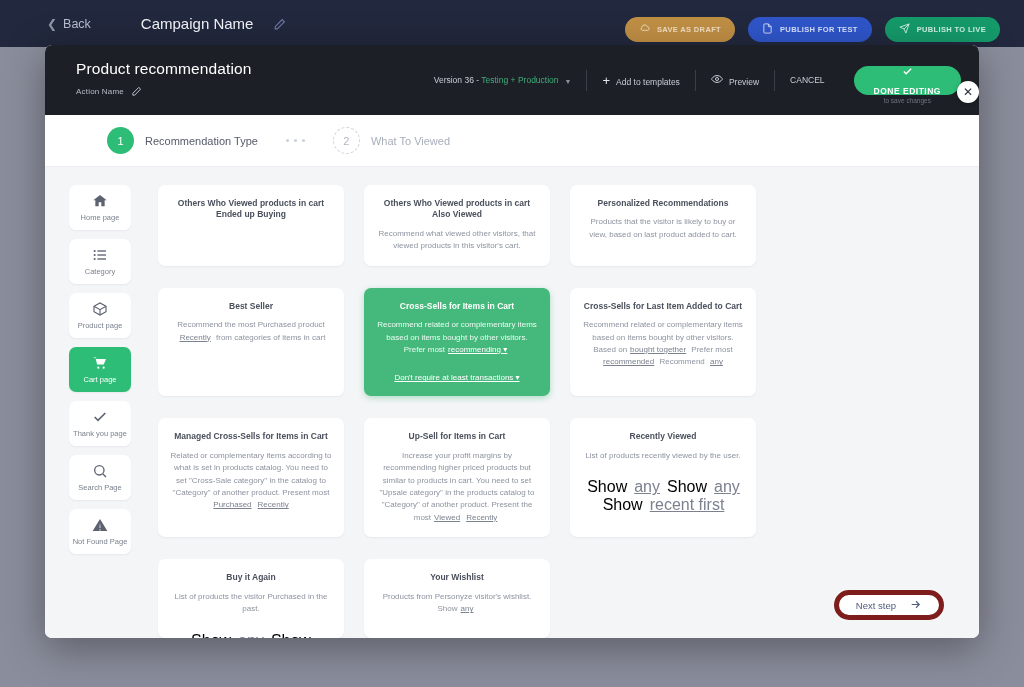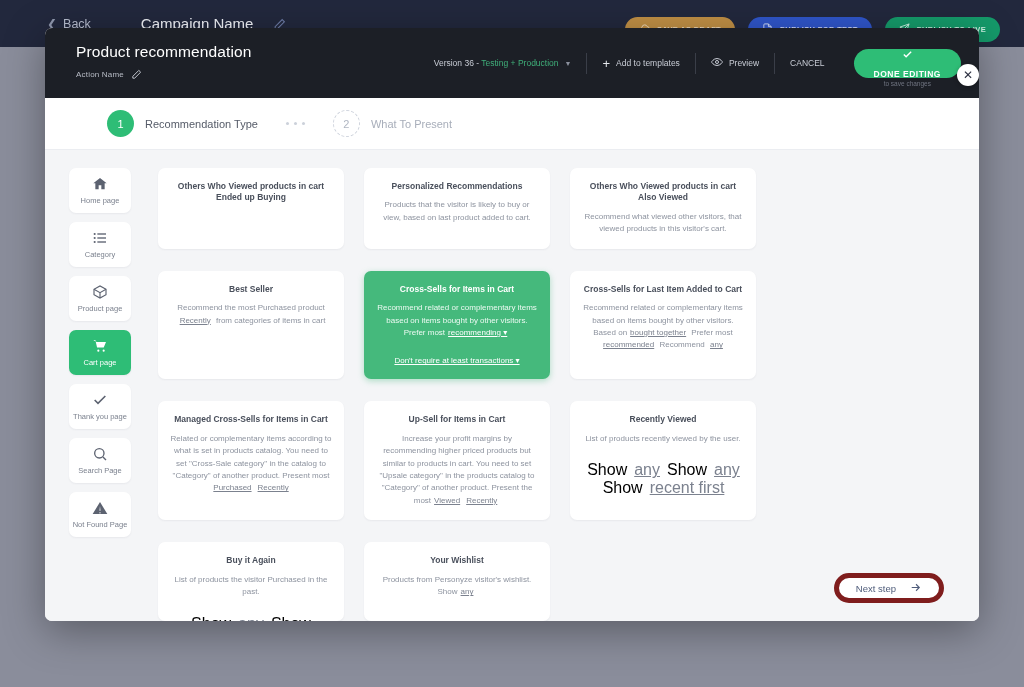--- a/index.html
+++ b/index.html
@@ -37,21 +37,21 @@
     font-size: 7.5px; letter-spacing: .35px; font-weight: bold;
     border: none; cursor: pointer; white-space: nowrap;
   }
   .abtn svg { flex: 0 0 auto; }
   .abtn-draft   { background: #c08f45; color: #f0ddc0; }
   .abtn-test    { background: #2f55c9; color: #d6e0fb; }
   .abtn-live    { background: #159a6a; color: #cdf0e2; }
 
   
   .modal {
-    position: absolute; left: 45px; top: 28px;
+    position: absolute; left: 45px; top: 45px;
     width: 934px; height: 593px;
     background: #fff; border-radius: 7px;
     overflow: hidden;
     box-shadow: 0 10px 40px rgba(0,0,0,.35);
     z-index: 10;
   }
   .modal-close {
     position: absolute; right: 0px; top: 36px;
     width: 22px; height: 22px; border-radius: 50%;
     background: #fff; color: #2d3142;
@@ -64,21 +64,21 @@
     height: 70px; background: #1c1f26;
     display: flex; align-items: center; padding: 0 18px 0 31px;
     position: relative;
   }
   .mh-left { display: flex; flex-direction: column; gap: 5px; }
   .mh-title { color: #ffffff; font-size: 15.5px; font-weight: 500; letter-spacing: .1px; }
   .mh-sub { display: flex; align-items: center; gap: 7px; }
   .mh-sub-label { color: #b8bcc6; font-size: 8px; letter-spacing: .2px; }
   .mh-right { margin-left: auto; display: flex; align-items: center; gap: 0; }
   .mh-item {
-    display: flex; align-items: center; gap: 6px;
+    display: flex; align-items: flex-end; gap: 6px;
     color: #c9cdd6; font-size: 8.5px; padding: 0 15px; white-space: nowrap;
   }
   .mh-version { color: #c9cdd6; }
   .mh-version .env { color: #3fae79; }
   .caret { font-size: 7px; color: #8a8f9c; }
   .mh-divider { width: 1px; height: 21px; background: #3a3e48; }
   .plus-ic { font-size: 13px; color: #e4e7ec; line-height: 1; font-weight: 300; }
   .done-wrap { position: relative; margin-left: 14px; }
   .done-btn {
     height: 29px; border-radius: 15px; background: #2ebd76; color: #ffffff;
@@ -285,21 +285,21 @@
       <div class="step-bubble active">1</div>
       <div class="step-label">Recommendation Type</div>
     </div>
     <div class="step-dots">
         <i></i>
         <i></i>
         <i></i>
       </div>
     <div class="step">
       <div class="step-bubble idle">2</div>
-      <div class="step-label idle">What To Present</div>
+      <div class="step-label idle">What To Viewed</div>
     </div>
   </div>
 
   <div class="modal-body">
     <div class="sidebar" id="sidebar">
         <div class="side-item">
           <span class="side-ic">
             <svg width="16" height="16" viewBox="0 0 24 24" fill="currentColor">
               <path d="M12 3L2 11h3v9h5v-6h4v6h5v-9h3L12 3z"></path>
             </svg>
@@ -362,26 +362,26 @@
             </svg>
           </span>
           <span class="side-label">Not Found Page</span>
         </div>
       </div>
     <div class="cards" id="cards">
         <div class="card r1">
           <div class="card-title">Others Who Viewed products in cart Ended up Buying</div>
         </div>
         <div class="card r1">
+          <div class="card-title">Others Who Viewed products in cart Also Viewed</div>
+          <div class="card-desc">Recommend what viewed other visitors, that viewed products in this visitor's cart.</div>
+        </div>
+        <div class="card r1">
           <div class="card-title">Personalized Recommendations</div>
           <div class="card-desc">Products that the visitor is likely to buy or view, based on last product added to cart.</div>
-        </div>
-        <div class="card r1">
-          <div class="card-title">Others Who Viewed products in cart Also Viewed</div>
-          <div class="card-desc">Recommend what viewed other visitors, that viewed products in this visitor's cart.</div>
         </div>
         <div class="card r2">
           <div class="card-title">Best Seller</div>
           <div class="card-desc">Recommend the most Purchased product<span class="tok">Recently</span> from categories of items in cart </div>
         </div>
         <div class="card r2 selected">
           <div class="card-title">Cross-Sells for Items in Cart</div>
           <div class="card-desc">Recommend related or complementary items based on items bought by other visitors. Prefer most<span class="tok">recommending ▾</span></div>
           <div class="card-desc card-line2"><span class="tok">Don't require at least transactions ▾</span></div>
         </div>

